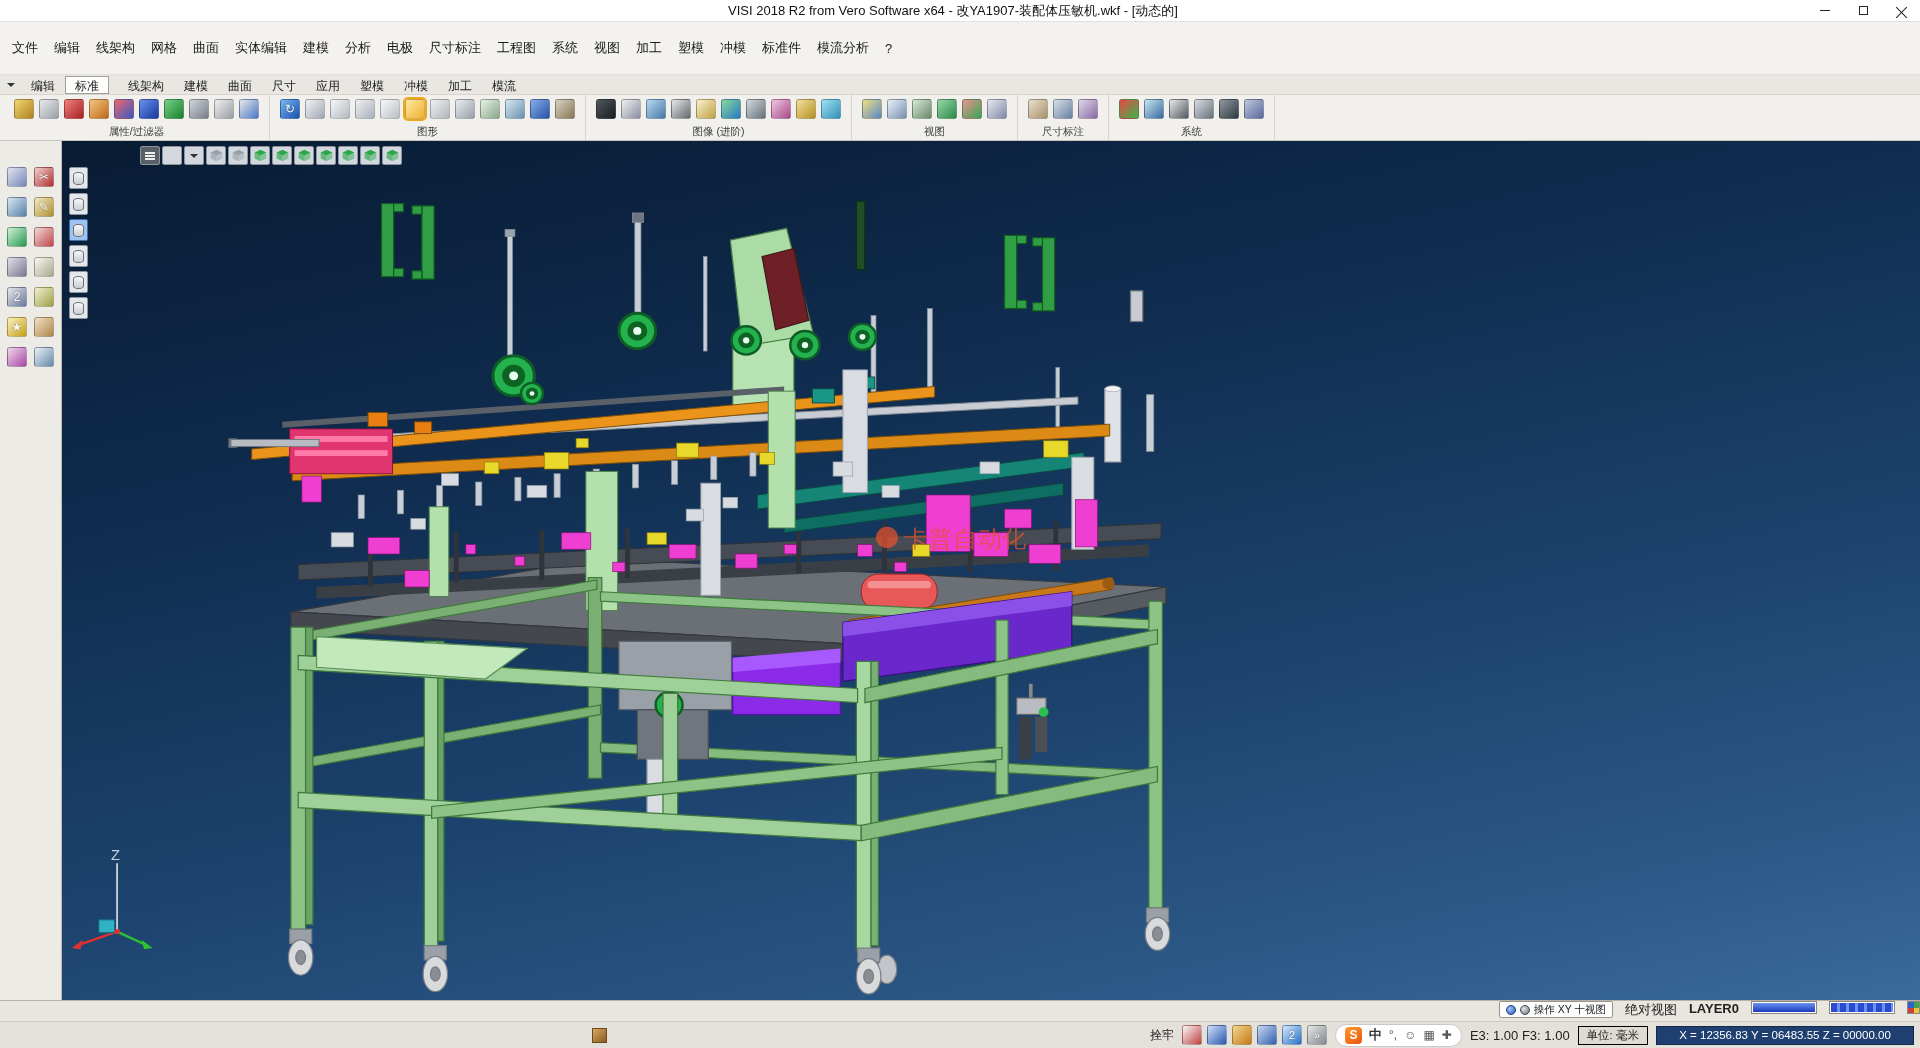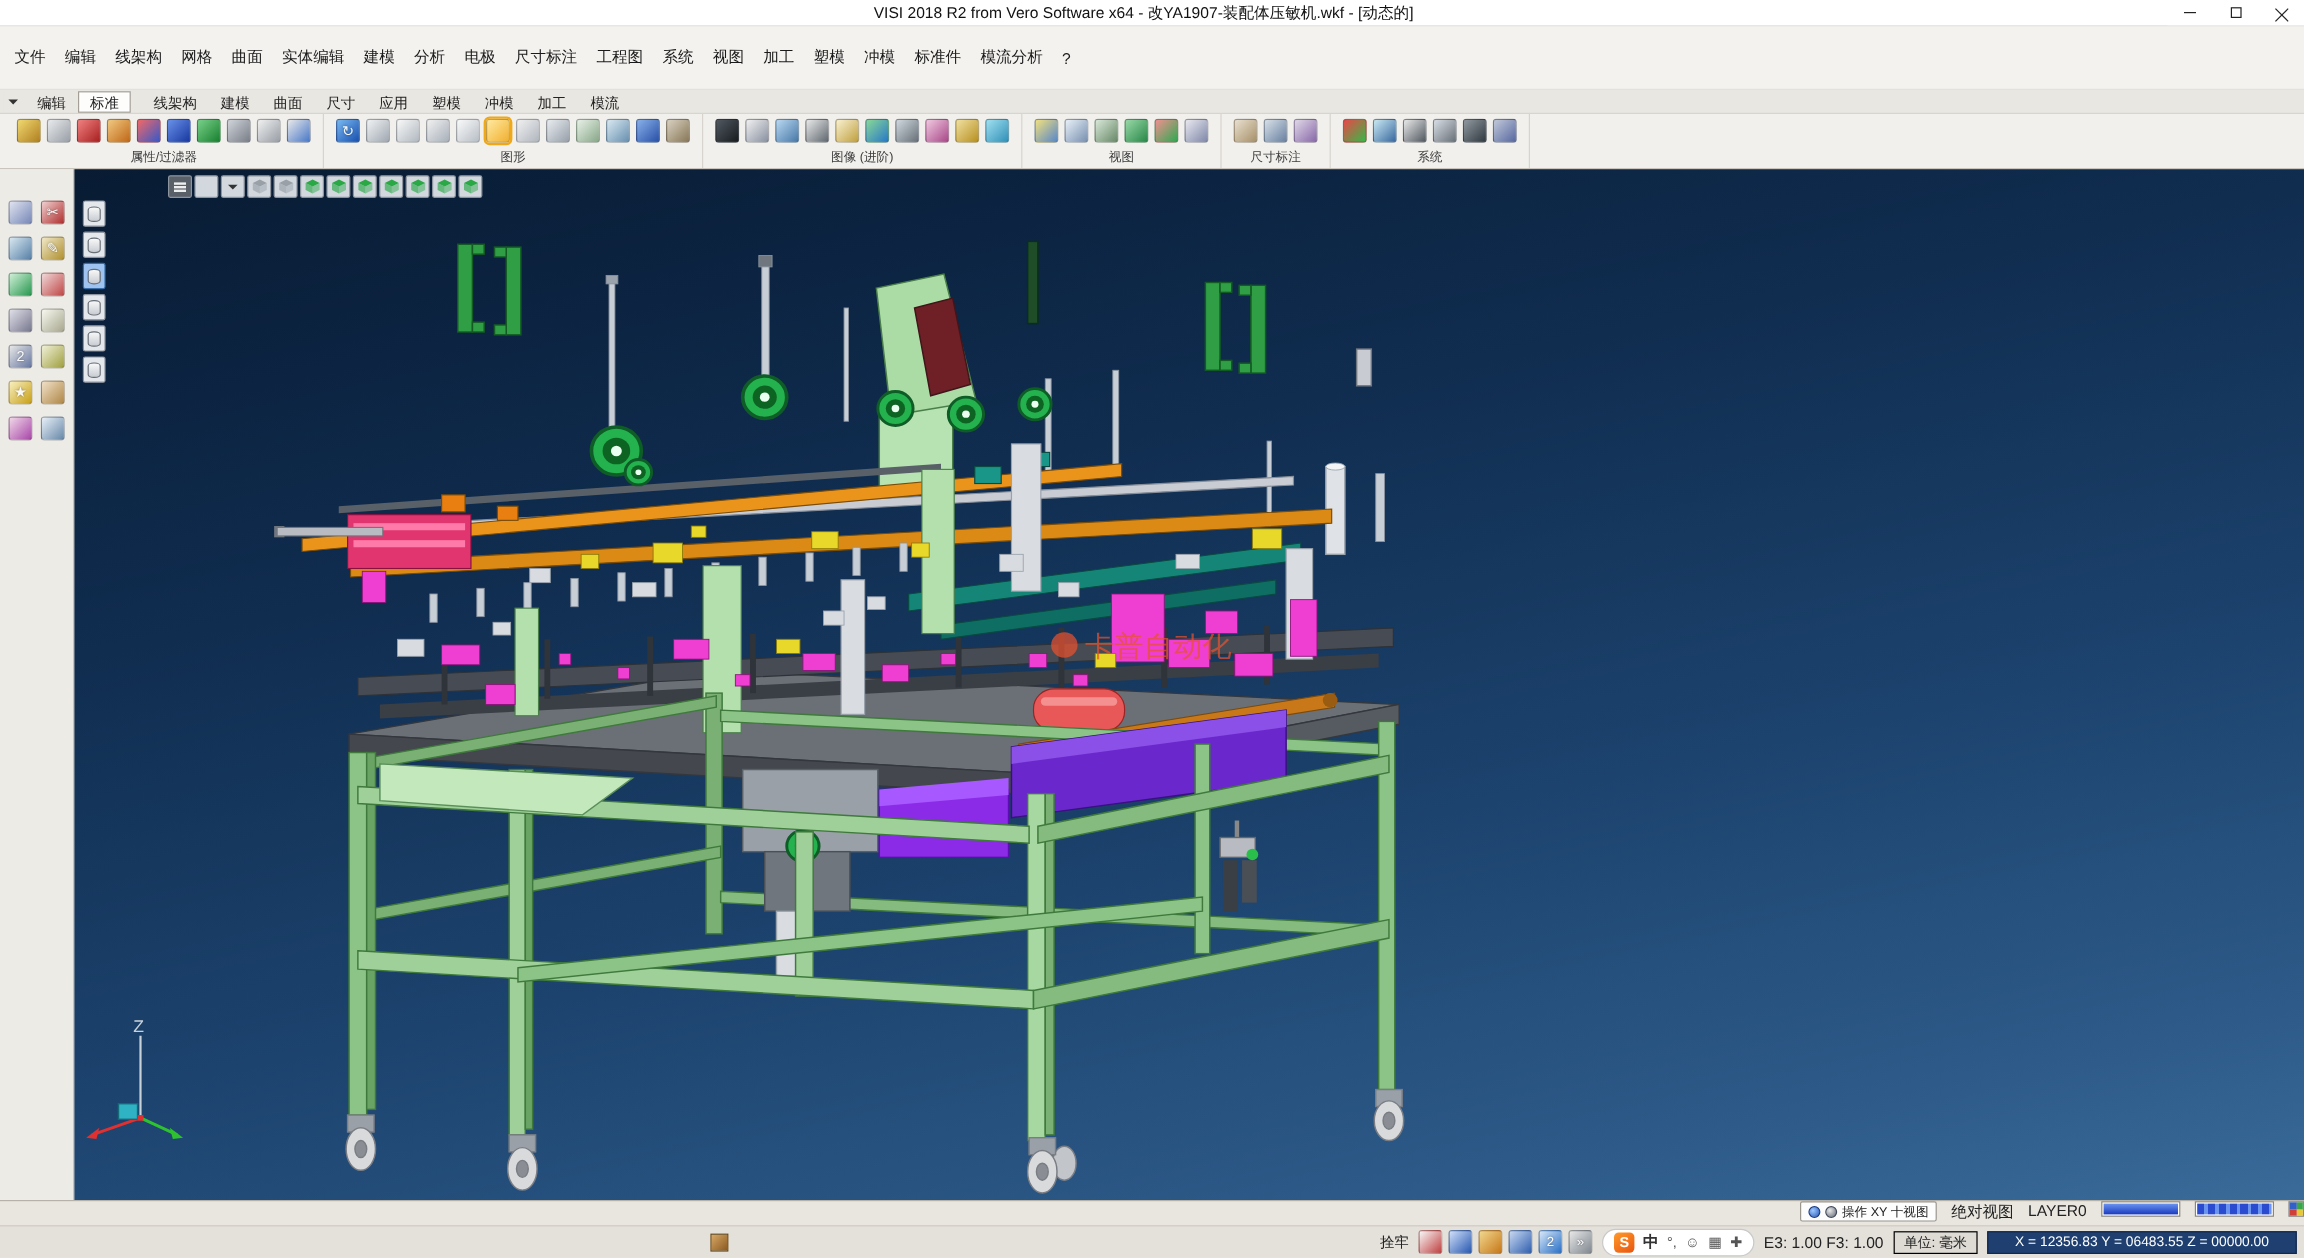--- a/index.html
+++ b/index.html
@@ -50,21 +50,21 @@
 .layercol{position:absolute;top:26px;left:7px;display:flex;flex-direction:column;gap:4px}
 .lbtn{width:19px;height:22px;background:#e4e7eb;border:1px solid #8d949e;border-radius:2px;display:flex;align-items:center;justify-content:center}
 .lbtn.active{background:#9ec3f0;border-color:#3a6ea8}
 .cyl{width:11px;height:13px;background:linear-gradient(#f8f8f8,#c8ccd2);border:1px solid #6a7078;border-radius:5px/3px;display:block}
 
 .statusA{flex:0 0 21px;background:#e9e6e0;border-top:1px solid #b6b2a9;display:flex;padding:0 0;gap:12px}
 .popup{background:#fdfdfd;border:1px solid #9a968e;border-radius:2px;height:17px;display:flex;align-items:center;gap:4px;padding:0 6px;font-size:10.5px;margin-left:auto;color:#222}
 .dotA{width:10px;height:10px;border-radius:50%;background:radial-gradient(circle at 35% 35%,#9ec8ff,#2858b8);border:1px solid #1a3a80;display:block}
 .dotB{width:10px;height:10px;border-radius:50%;background:radial-gradient(circle at 35% 35%,#e8e8e8,#606878);border:1px solid #404858;display:block}
 .cellA{font-size:13px;color:#222;white-space:nowrap}
-.layer-label{font-weight:normal}
+.layer-label{font-weight:bold}
 .meter{width:66px;height:13px;border:1px solid #8a867e;background:#fff;padding:1px}
 .meter>i{display:block;height:100%;background:linear-gradient(#6a94f0,#1a3ac0)}
 .meter.striped>i{background:repeating-linear-gradient(90deg,#2a4ad0 0 6px,#6a94f0 6px 9px)}
 .quad{width:13px;height:13px;display:grid;grid-template-columns:1fr 1fr;border:1px solid #888}
 .quad i:nth-child(1){background:#3060c8}.quad i:nth-child(2){background:#38a848}
 .quad i:nth-child(3){background:#d04038}.quad i:nth-child(4){background:#e8c838}
 .statusB{flex:0 0 27px;background:#e4e1da;border-top:1px solid #cfcbc3;display:flex;align-items:center;padding:0 6px;gap:8px;font-size:12px;color:#222}
 .tray{width:15px;height:15px;margin-left:586px;background:linear-gradient(135deg,#d8a868,#8a5a20);border:1px solid #6a4a18}
 .snap{margin-left:auto;white-space:nowrap}
 .sbicons{display:flex;gap:5px}

